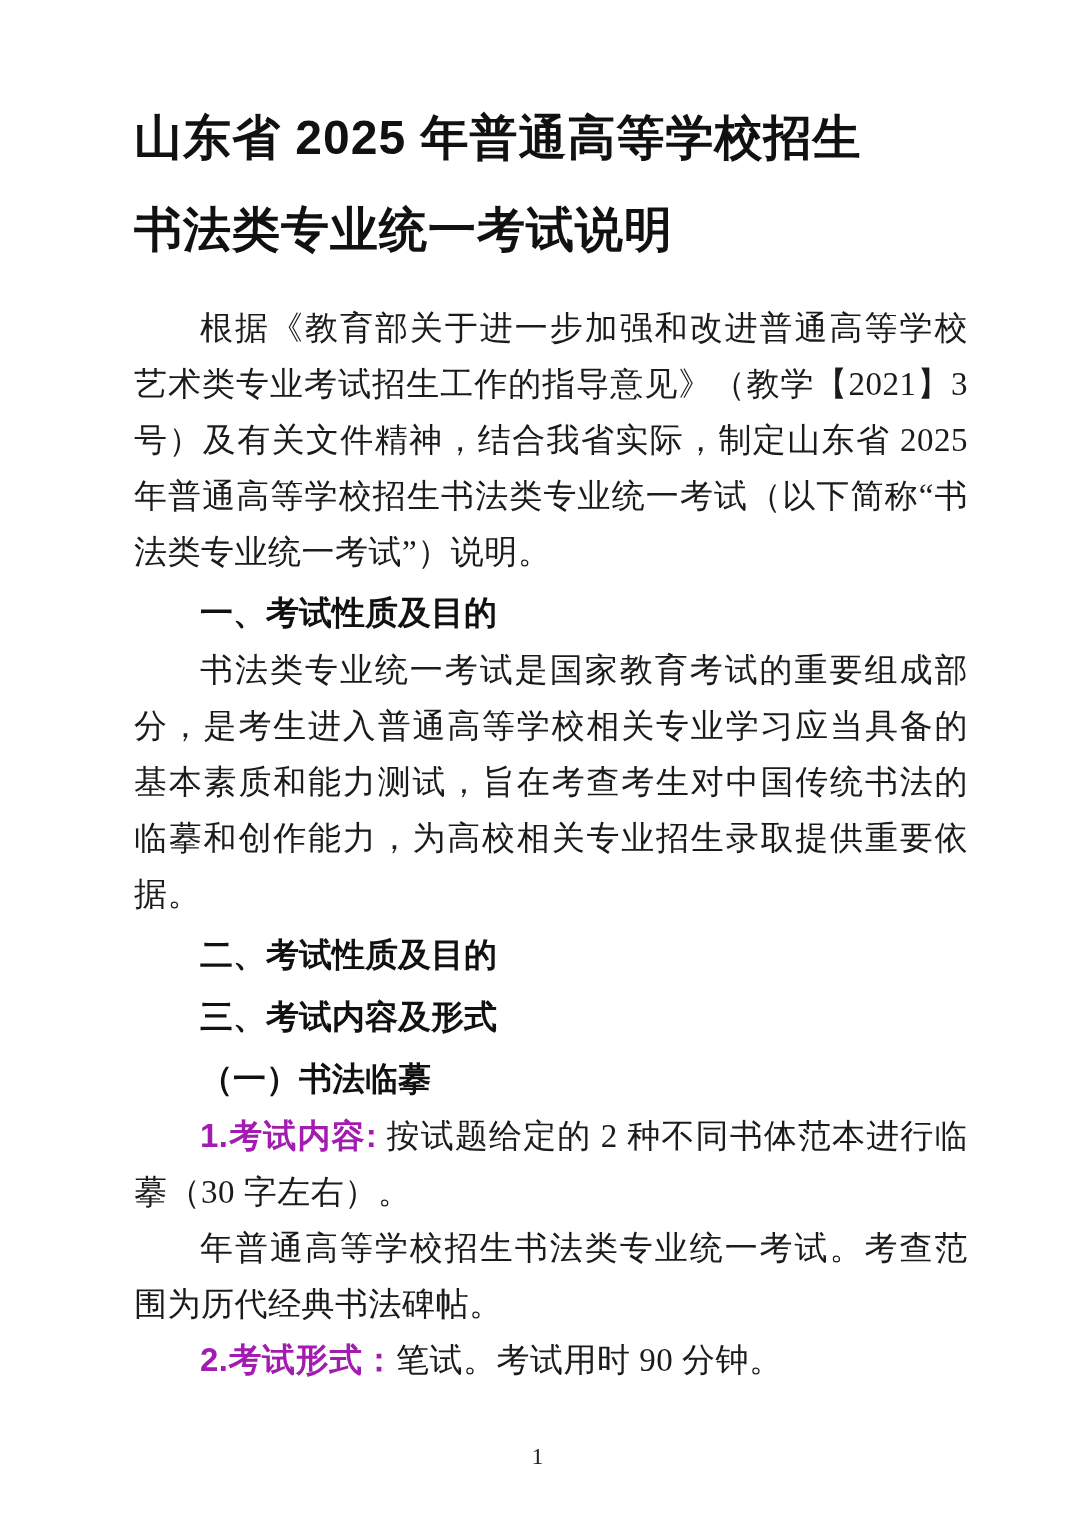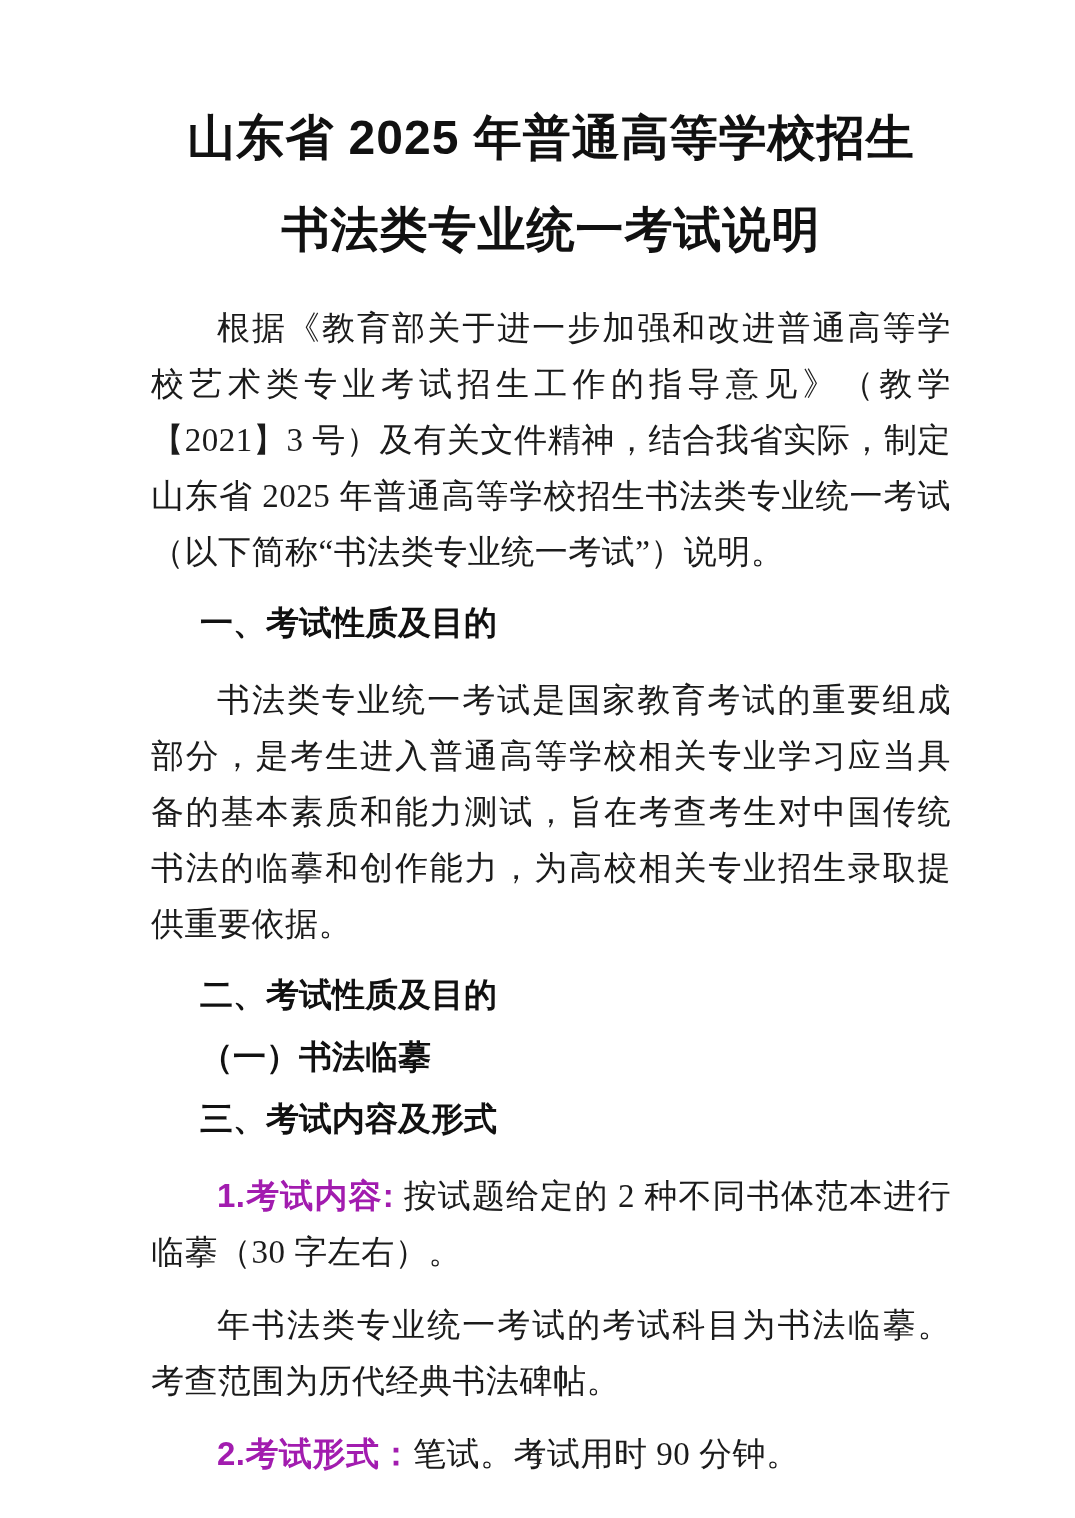--- a/index.html
+++ b/index.html
@@ -17,39 +17,38 @@
     font-family: "Liberation Serif", serif;
   }
   .content {
     position: absolute;
     left: 134px;
     top: 92px;
     width: 834px;
   }
   .doc-title {
     margin: 0 0 24px 0;
-    text-align: center;
     font-family: "Liberation Sans", sans-serif;
     font-weight: 700;
     font-size: 48px;
     line-height: 92px;
     color: #111111;
     letter-spacing: 1px;
   }
   .body-par {
-    margin: 17px;
+    margin: 0;
     font-size: 33px;
     line-height: 56px;
     text-align: justify;
     text-indent: 2em;
     letter-spacing: 0.5px;
   }
   .heading {
     margin: 4px 0 0 0;
-    font-family: Liberation Mono, monospace;
+    font-family: Liberation Serif, serif;
     font-weight: 700;
     font-size: 33px;
     line-height: 58px;
     text-indent: 2em;
     color: #111111;
   }
   .inline-label {
     font-family: "Liberation Sans", sans-serif;
     font-weight: 700;
     color: #a21caf;
@@ -76,25 +75,25 @@
       <span>书法类专业统一考试说明</span>
     </h1>
 
     <p class="body-par">根据《教育部关于进一步加强和改进普通高等学校艺术类专业考试招生工作的指导意见》（教学【2021】3 号）及有关文件精神，结合我省实际，制定山东省 2025 年普通高等学校招生书法类专业统一考试（以下简称“书法类专业统一考试”）说明。</p>
 
     <h2 class="heading">一、考试性质及目的</h2>
     <p class="body-par">书法类专业统一考试是国家教育考试的重要组成部分，是考生进入普通高等学校相关专业学习应当具备的基本素质和能力测试，旨在考查考生对中国传统书法的临摹和创作能力，为高校相关专业招生录取提供重要依据。</p>
 
     <h2 class="heading">二、考试性质及目的</h2>
 
+    <h2 class="heading">三、考试内容及形式</h2>
     <h2 class="heading">（一）书法临摹</h2>
-    <h2 class="heading">三、考试内容及形式</h2>
 
     <p class="body-par"><span class="inline-label">1.考试内容:</span><span> 按试题给定的 2 种不同书体范本进行临摹（30 字左右）。</span></p>
 
-    <p class="body-par">年书法类专业统一考试的考试科目为书法临摹。考查范围为历代经典书法碑帖。</p>
+    <p class="body-par">年普通高等学校招生书法类专业统一考试。考查范围为历代经典书法碑帖。</p>
 
     <p class="body-par"><span class="inline-label">2.考试形式：</span><span>笔试。考试用时 90 分钟。</span></p>
 
   </div>
 
   <div class="page-number">1</div>
 </div>
 
 </body></html>

